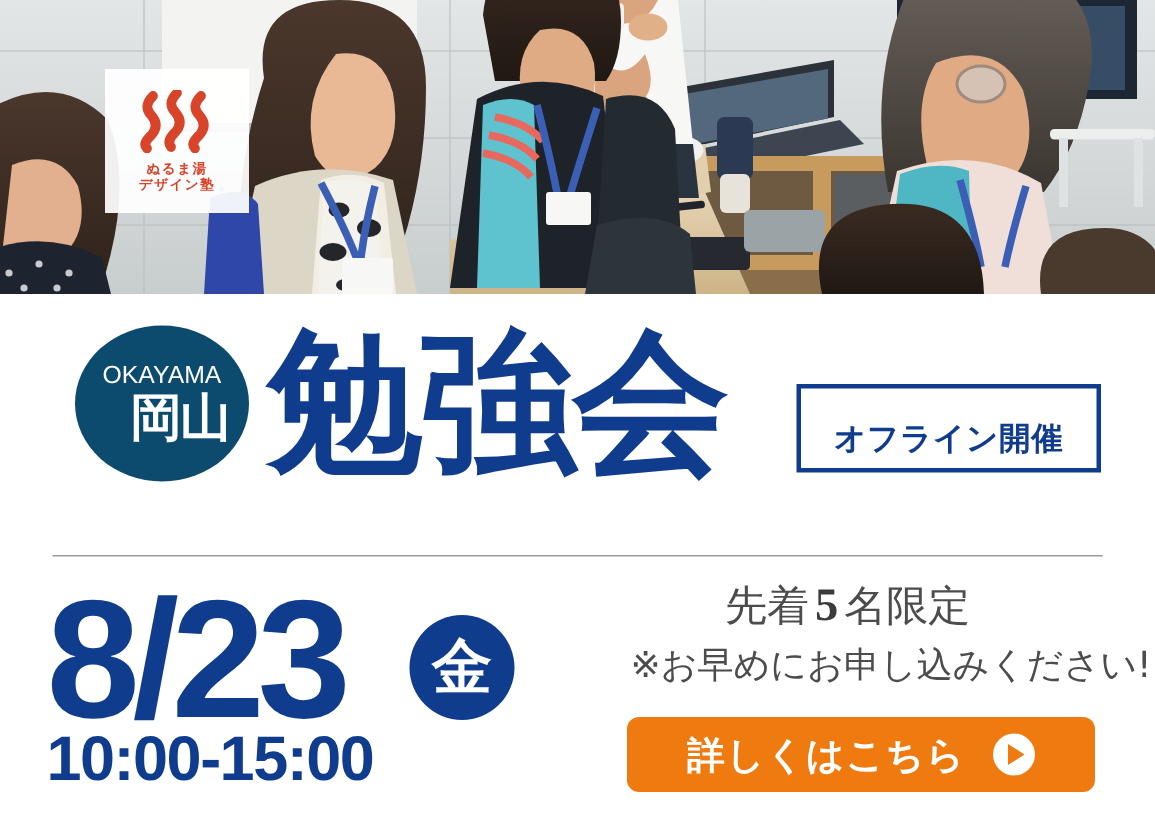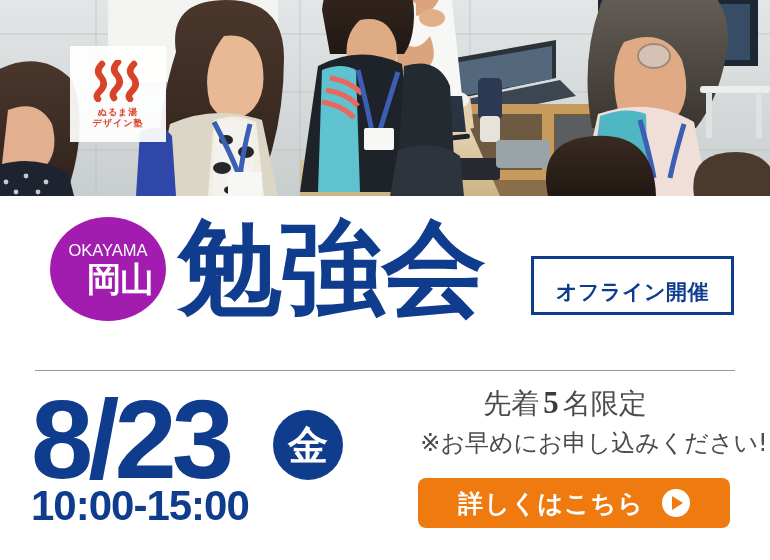--- a/index.html
+++ b/index.html
@@ -29,21 +29,21 @@
     font-size:9px;letter-spacing:1px;margin-top:5px;
   }
 
   
   .title-row{
     position:absolute;left:0;top:196px;width:770px;height:162px;
   }
   .okayama-badge{
     position:absolute;left:50px;top:21px;width:116px;height:104px;
     border-radius:50%/50%;
-    background:#a21caf;
+    background:#0c4a6e;
     display:flex;flex-direction:column;align-items:center;justify-content:center;
   }
   .okayama-badge .en{
     color:#fff;font-size:16.5px;font-weight:400;letter-spacing:0px;
     line-height:1;margin-bottom:3px;transform:scaleX(1.0);
   }
   .okayama-badge .jp{
     color:#fff;font-size:34px;font-weight:700;line-height:1;
     letter-spacing:-1px;
     font-family:"DejaVu Sans",sans-serif;

